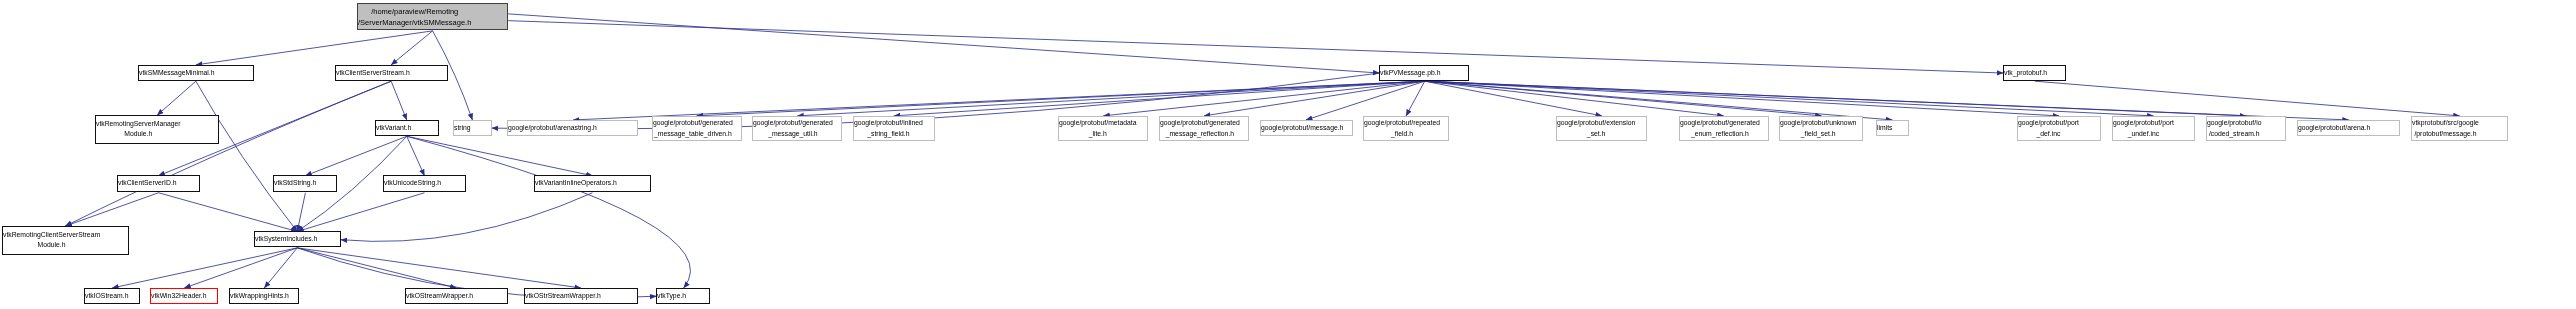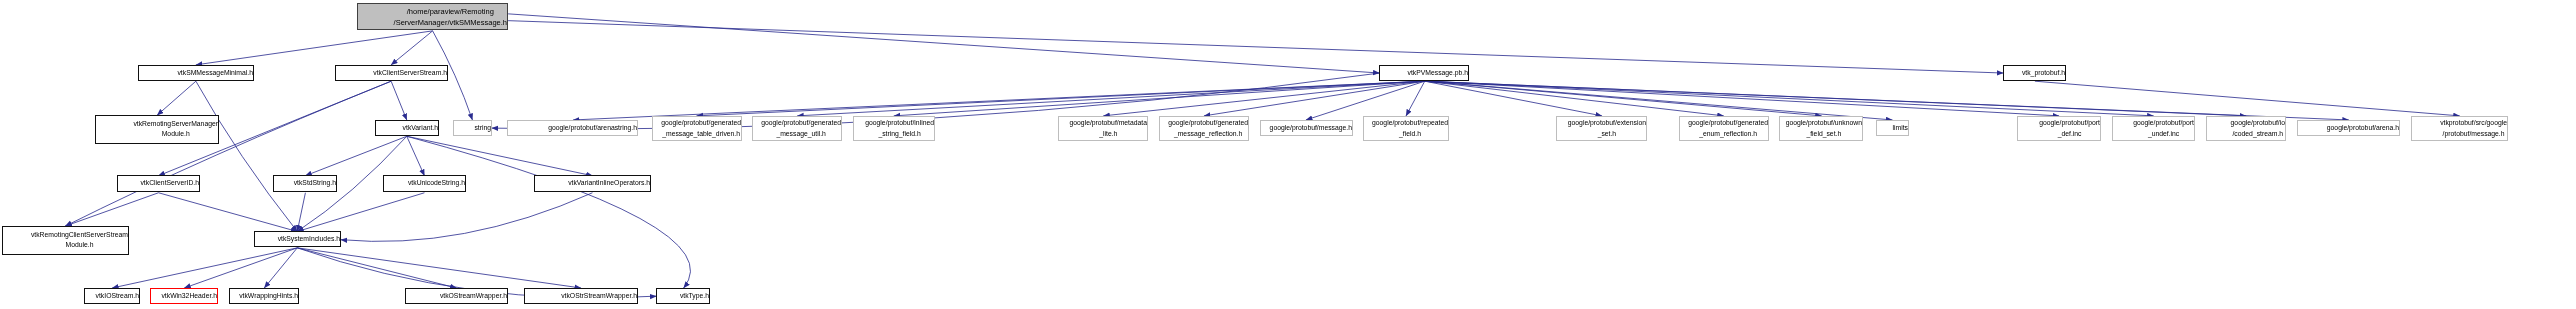--- a/index.html
+++ b/index.html
@@ -1,19 +1,19 @@
 <!DOCTYPE html>
 <html style="font-size:11px"><head>
 <meta charset="utf-8">
 <style>
   html,body{margin:0;padding:0;background:#ffffff;}
   #canvas{position:relative;width:2576px;height:310px;background:#ffffff;overflow:hidden;
           font-family:"Liberation Sans","DejaVu Sans",sans-serif;}
   #edge-layer{position:absolute;left:0;top:0;width:2576px;height:310px;}
-  .node{position:absolute;display:flex;align-items:center;justify-content:flex-end;
+  .node{position:absolute;display:flex;align-items:center;justify-content:flex-start;
         text-align:center;background:#ffffff;color:#000;box-sizing:border-box;
         font-size:6.8px;line-height:1.5;z-index:2;}
   .node span{white-space:pre;display:block;}
   .node.main{background:#bfbfbf;border:1.4px solid #404040;font-size:7.5px;}
   .node.vtk{border:0.7px solid #111111;}
   .node.sys{border:0.7px solid #bdbdbd;}
   .node.missing{border:1px solid #ff0000;}
 </style>
 </head>
 <body>

